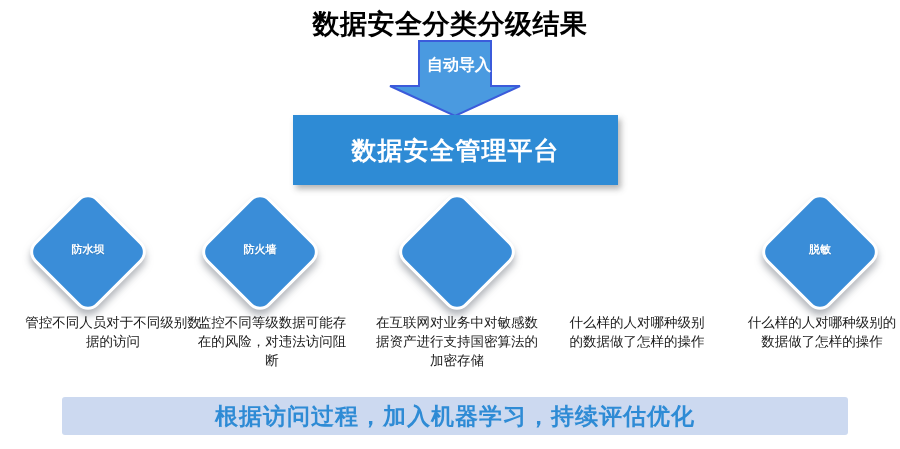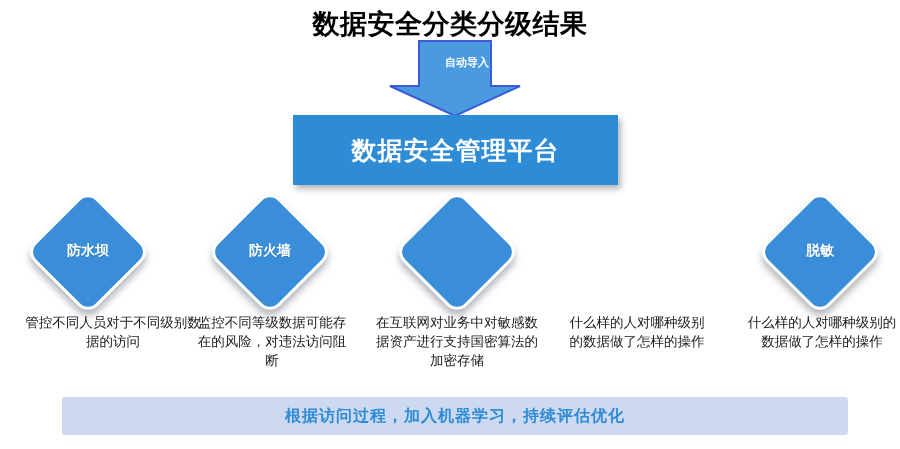--- a/index.html
+++ b/index.html
@@ -45,25 +45,25 @@
   }
   .arrow-shape {
     position: absolute;
     left: 0;
     top: 0;
     width: 134px;
     height: 78px;
   }
   .arrow-label {
     position: absolute;
-    left: 12px;
+    left: 4px;
     top: 15px;
     width: 134px;
     text-align: center;
-    font-size: 11px;
+    font-size: 16px;
     font-weight: bold;
     color: #ffffff;
     white-space: nowrap;
     pointer-events: none;
   }
 
   
   .platform-box {
     position: absolute;
     left: 293px;
@@ -110,21 +110,21 @@
     border: 3px solid #ffffff;
     box-sizing: border-box;
     box-shadow: 4px 4px 7px rgba(120, 125, 135, 0.55);
   }
   .diamond-label {
     position: absolute;
     left: 0;
     top: 44px;
     width: 176px;
     text-align: center;
-    font-size: 14px;
+    font-size: 11px;
     font-weight: bold;
     color: #ffffff;
     white-space: nowrap;
     pointer-events: none;
     text-shadow: 0 1px 1px rgba(0,0,0,0.12);
   }
 
   
   .desc-row {
     position: absolute;
@@ -150,21 +150,21 @@
     top: 397px;
     width: 786px;
     height: 38px;
     background: #ccd9f0;
     border-radius: 3px;
     display: flex;
     align-items: center;
     justify-content: center;
   }
   .banner-label {
-    font-size: 16px;
+    font-size: 23px;
     font-weight: bold;
     color: #2e8bd5;
     letter-spacing: 1px;
     white-space: nowrap;
   }
 </style>
 </head>
 <body>
 
 <div id="canvas">
@@ -182,21 +182,21 @@
     <span class="platform-label">数据安全管理平台</span>
   </div>
 
   <div class="diamond-row">
 
     <div class="node" style="left:0px;">
       <div class="diamond"></div>
       <div class="diamond-label">防水坝</div>
     </div>
 
-    <div class="node" style="left:182px;font-family:Liberation Serif, serif;">
+    <div class="node" style="left:172px;font-family:Liberation Serif, serif;">
       <div class="diamond"></div>
       <div class="diamond-label">防火墙</div>
     </div>
 
     <div class="node" style="left:369px;">
       <div class="diamond"></div>
     </div>
 
 
     <div class="node" style="left:732px;">

